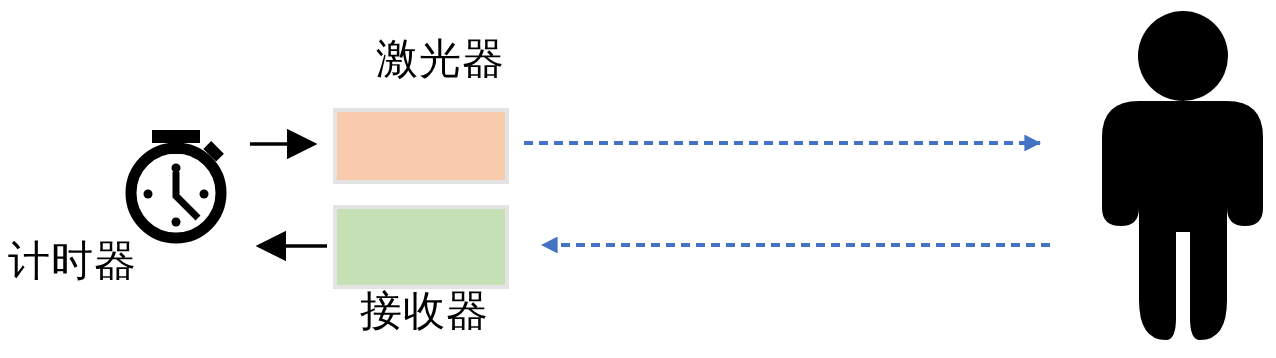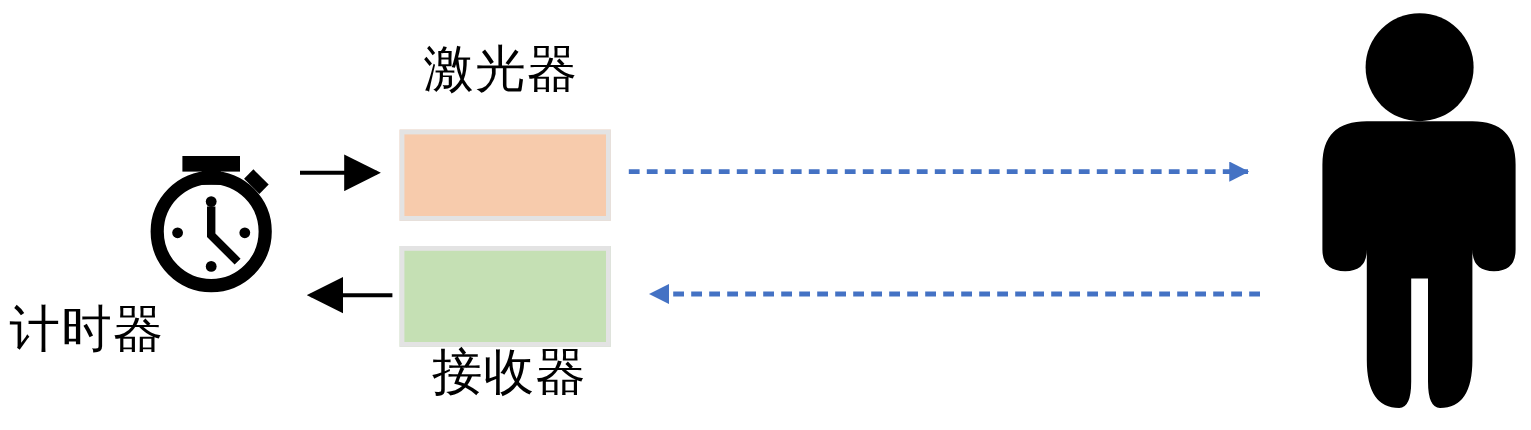--- a/index.html
+++ b/index.html
@@ -21,22 +21,22 @@
 
   
   .cn-label {
     font-family: "Liberation Serif", "DejaVu Serif", serif;
     font-size: 42px;
     line-height: 1;
     color: #000000;
     white-space: nowrap;
     letter-spacing: 1px;
   }
-  #label-timer   { left: 8px;   top: 256px; font-family: Liberation Mono, monospace; }
-  #label-laser   { left: 353px; top: 38px;  }
+  #label-timer   { left: 8px;   top: 240px; }
+  #label-laser   { left: 376px; top: 38px;  }
   #label-receiver{ left: 360px; top: 290px; font-family: Liberation Serif, serif; }
 
   
   .device-box {
     box-sizing: border-box;
     border: 4px solid #e3e3e3;
     background: #ffffff;
   }
   #box-laser {
     left: 333px; top: 108px;

